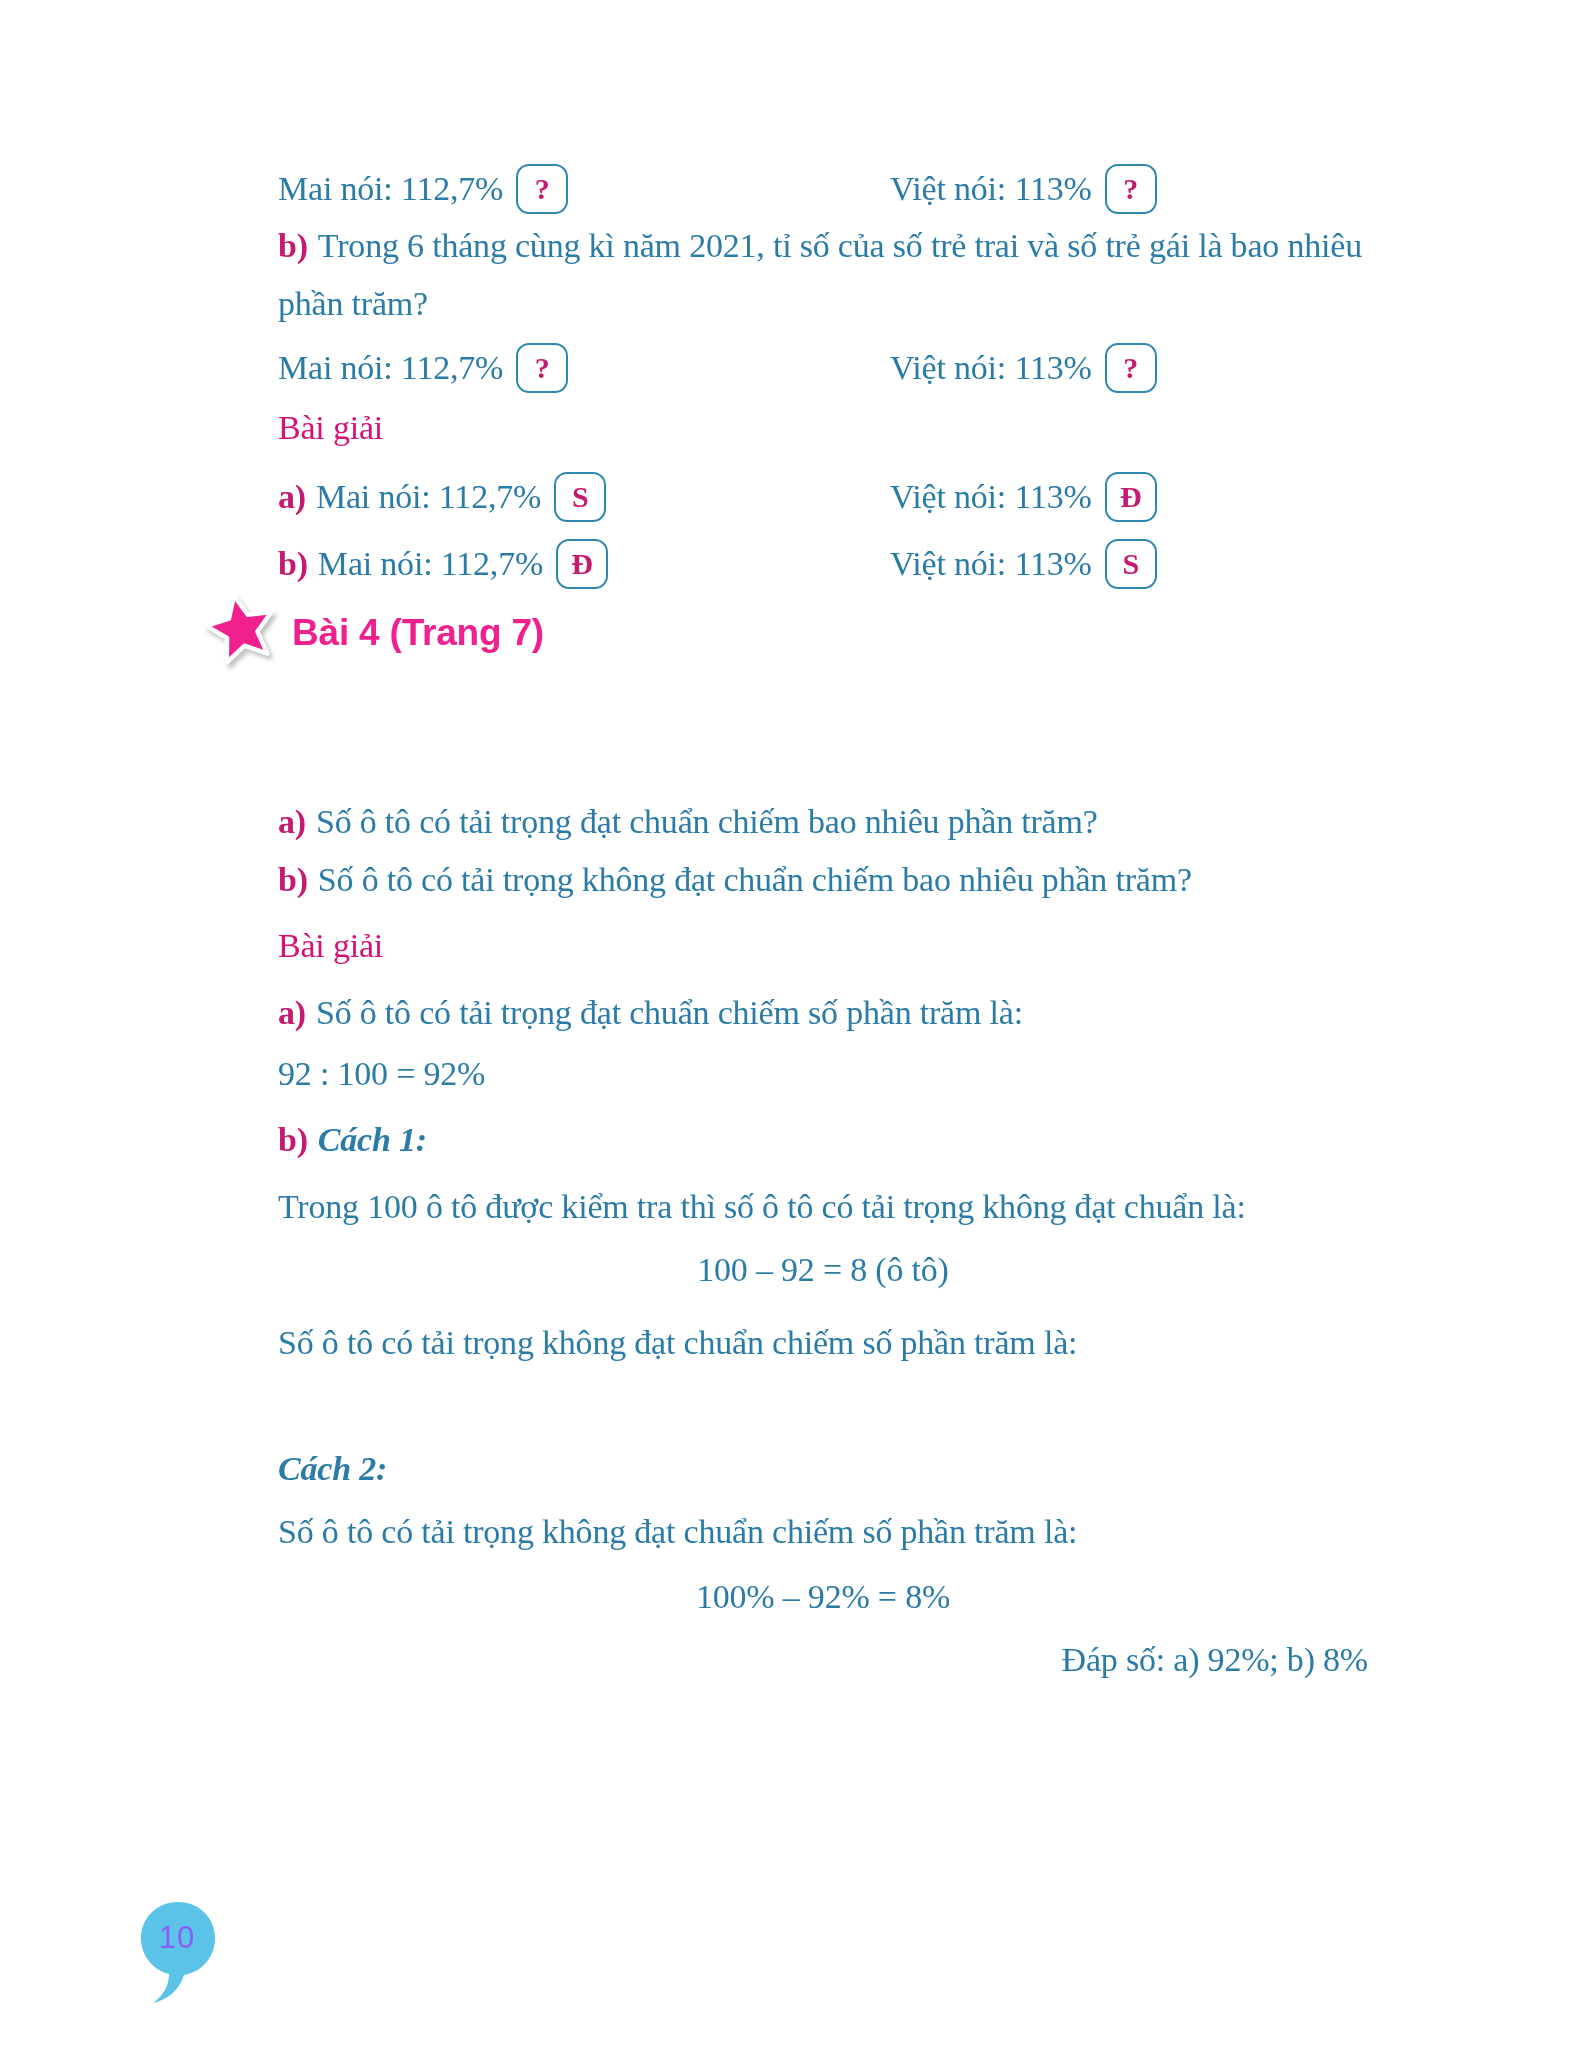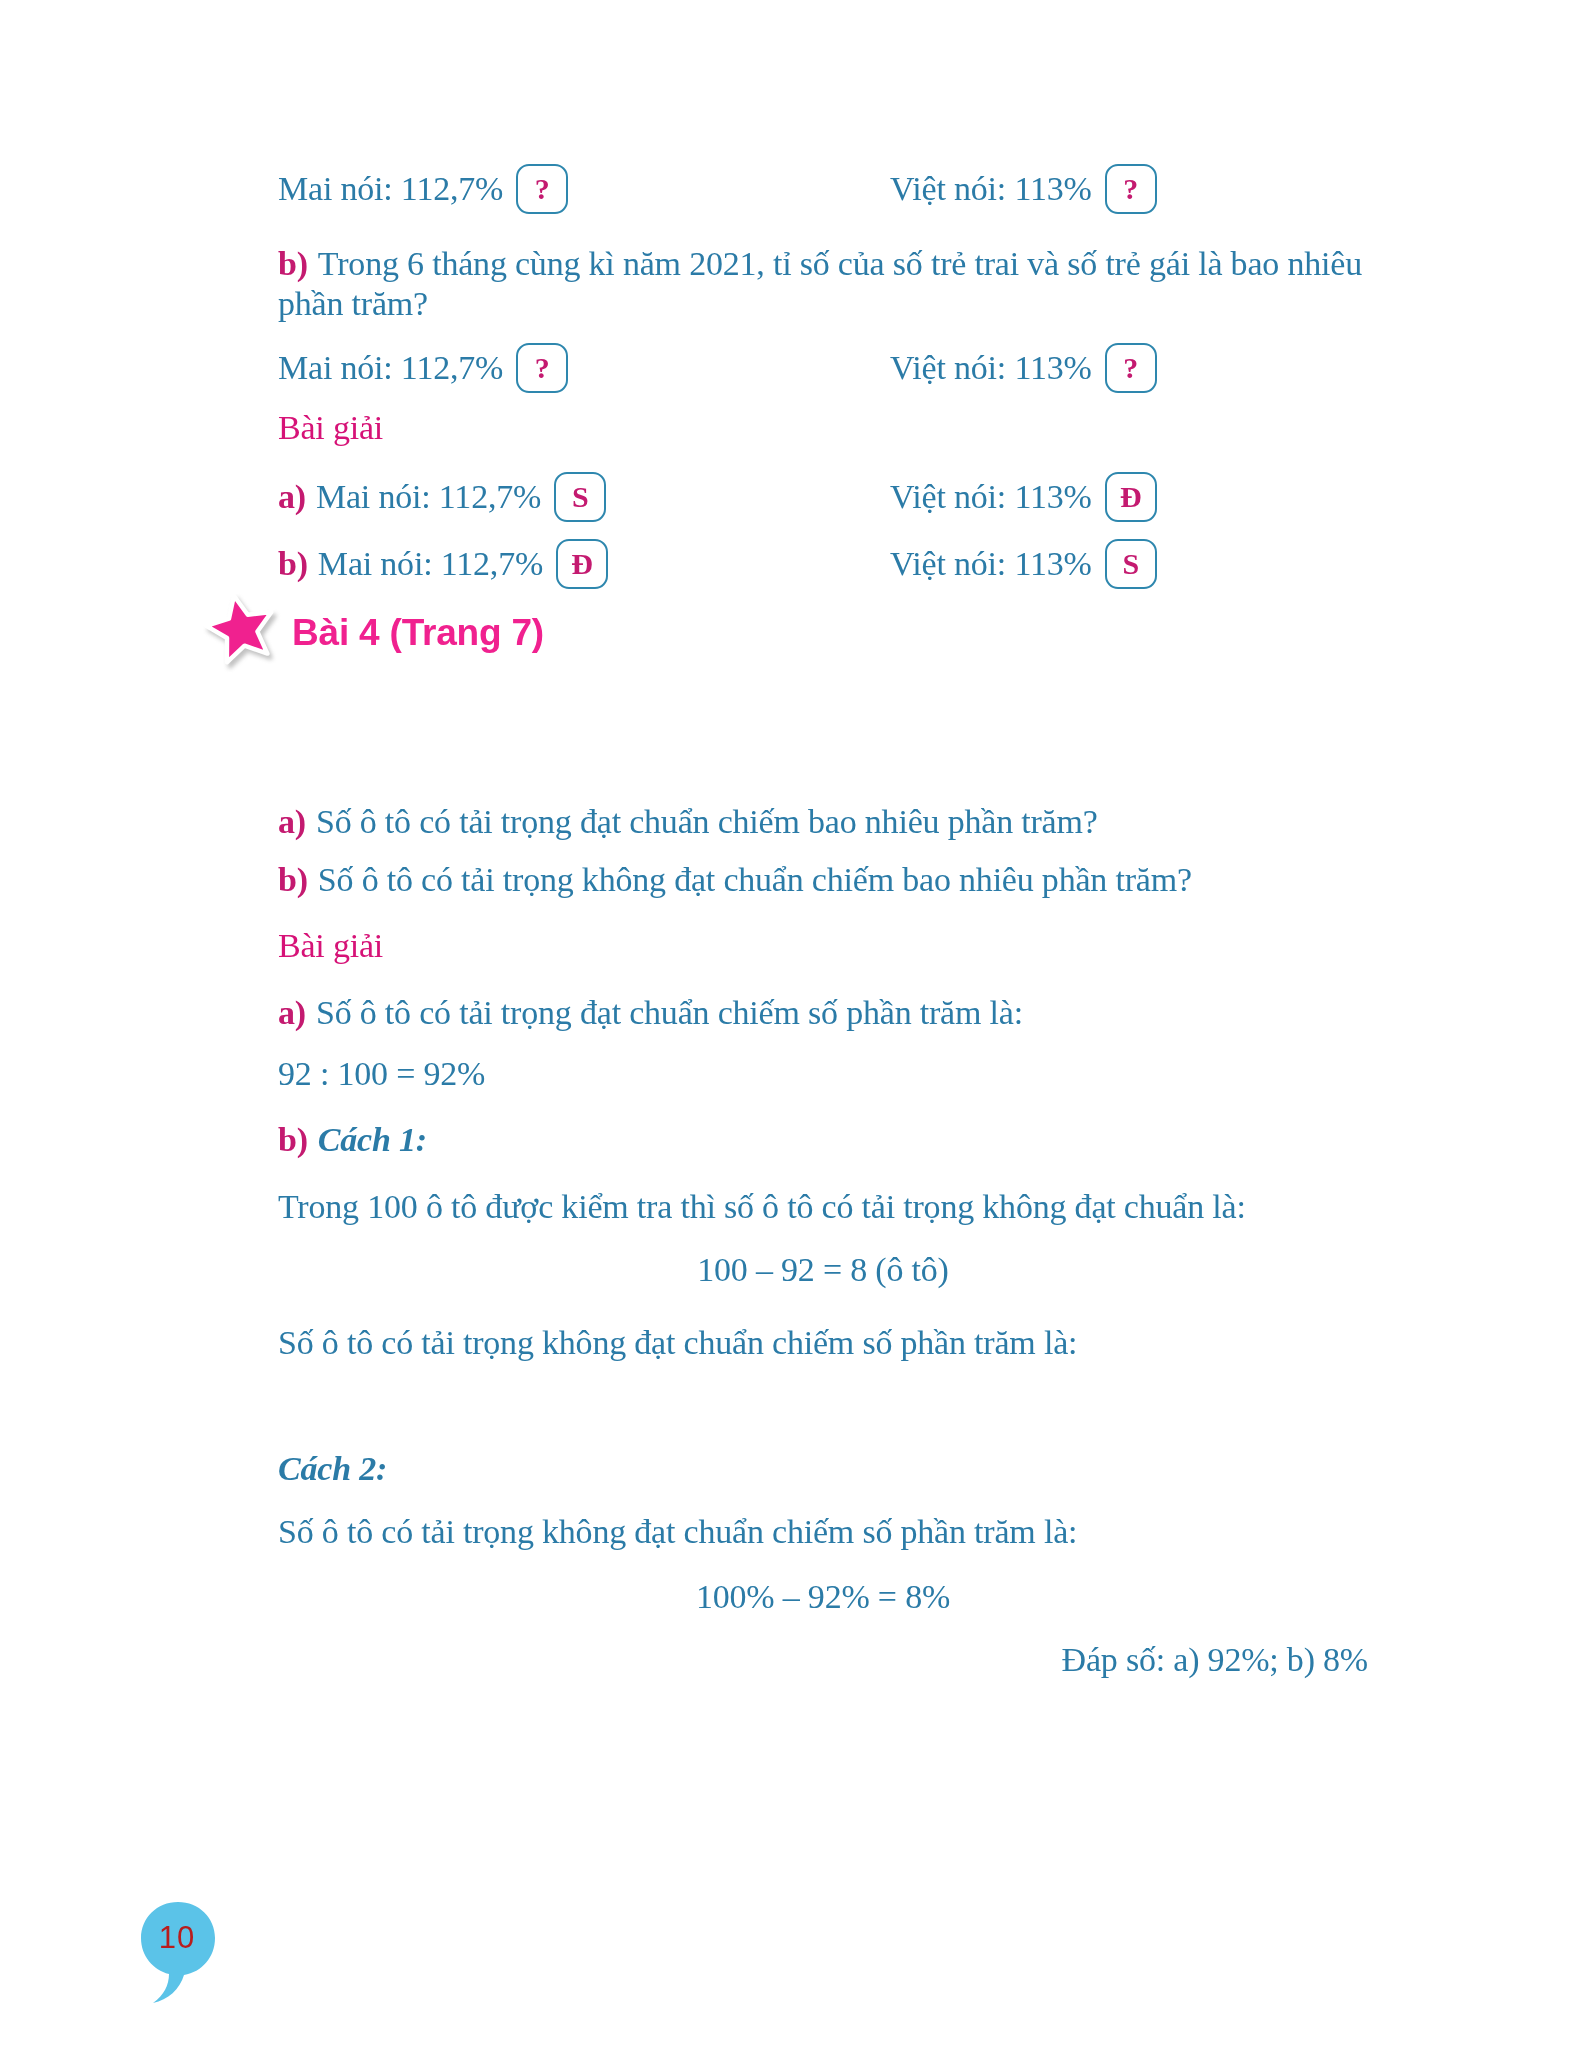--- a/index.html
+++ b/index.html
@@ -32,40 +32,40 @@
     font-family:"Liberation Sans", sans-serif; font-weight:bold; font-size:37px;
     color:var(--heading-pink);
   }
   .method{font-weight:bold; font-style:italic;}
   .dapso{left:278px; width:1090px; text-align:right; height:48px; line-height:48px;}
   .dapso-label{font-weight:normal;}
   .star-wrap{left:204px; top:592px; width:74px; height:74px;}
   .bubble-wrap{left:138px; top:1900px; width:80px; height:106px;}
   .bubble-num{
     position:absolute; left:0; top:20px; width:78px; text-align:center;
-    font-family:"Liberation Sans", sans-serif; font-size:31px; color:#b91c1c; letter-spacing:1px;
+    font-family:"Liberation Sans", sans-serif; font-size:31px; color:#8b5cf6; letter-spacing:1px;
   }
 </style>
 </head>
 <body>
 
 <div class="page">
 
   <div class="abs row" style="top:160px">
     <div class="cell l">
       <span>Mai nói: 112,7%</span>
       <span class="ansbox">?</span>
     </div>
     <div class="cell r">
       <span>Việt nói: 113%</span>
       <span class="ansbox">?</span>
     </div>
   </div>
 
-  <div class="abs line" style="top:240px">
+  <div class="abs line" style="top:222px">
     <span class="marker">b)</span><span>Trong 6 tháng cùng kì năm 2021, tỉ số của số trẻ trai và số trẻ gái là bao nhiêu</span>
   </div>
   <div class="abs line" style="top:280px">phần trăm?</div>
 
   <div class="abs row" style="top:339px">
     <div class="cell l">
       <span>Mai nói: 112,7%</span>
       <span class="ansbox">?</span>
     </div>
     <div class="cell r">

